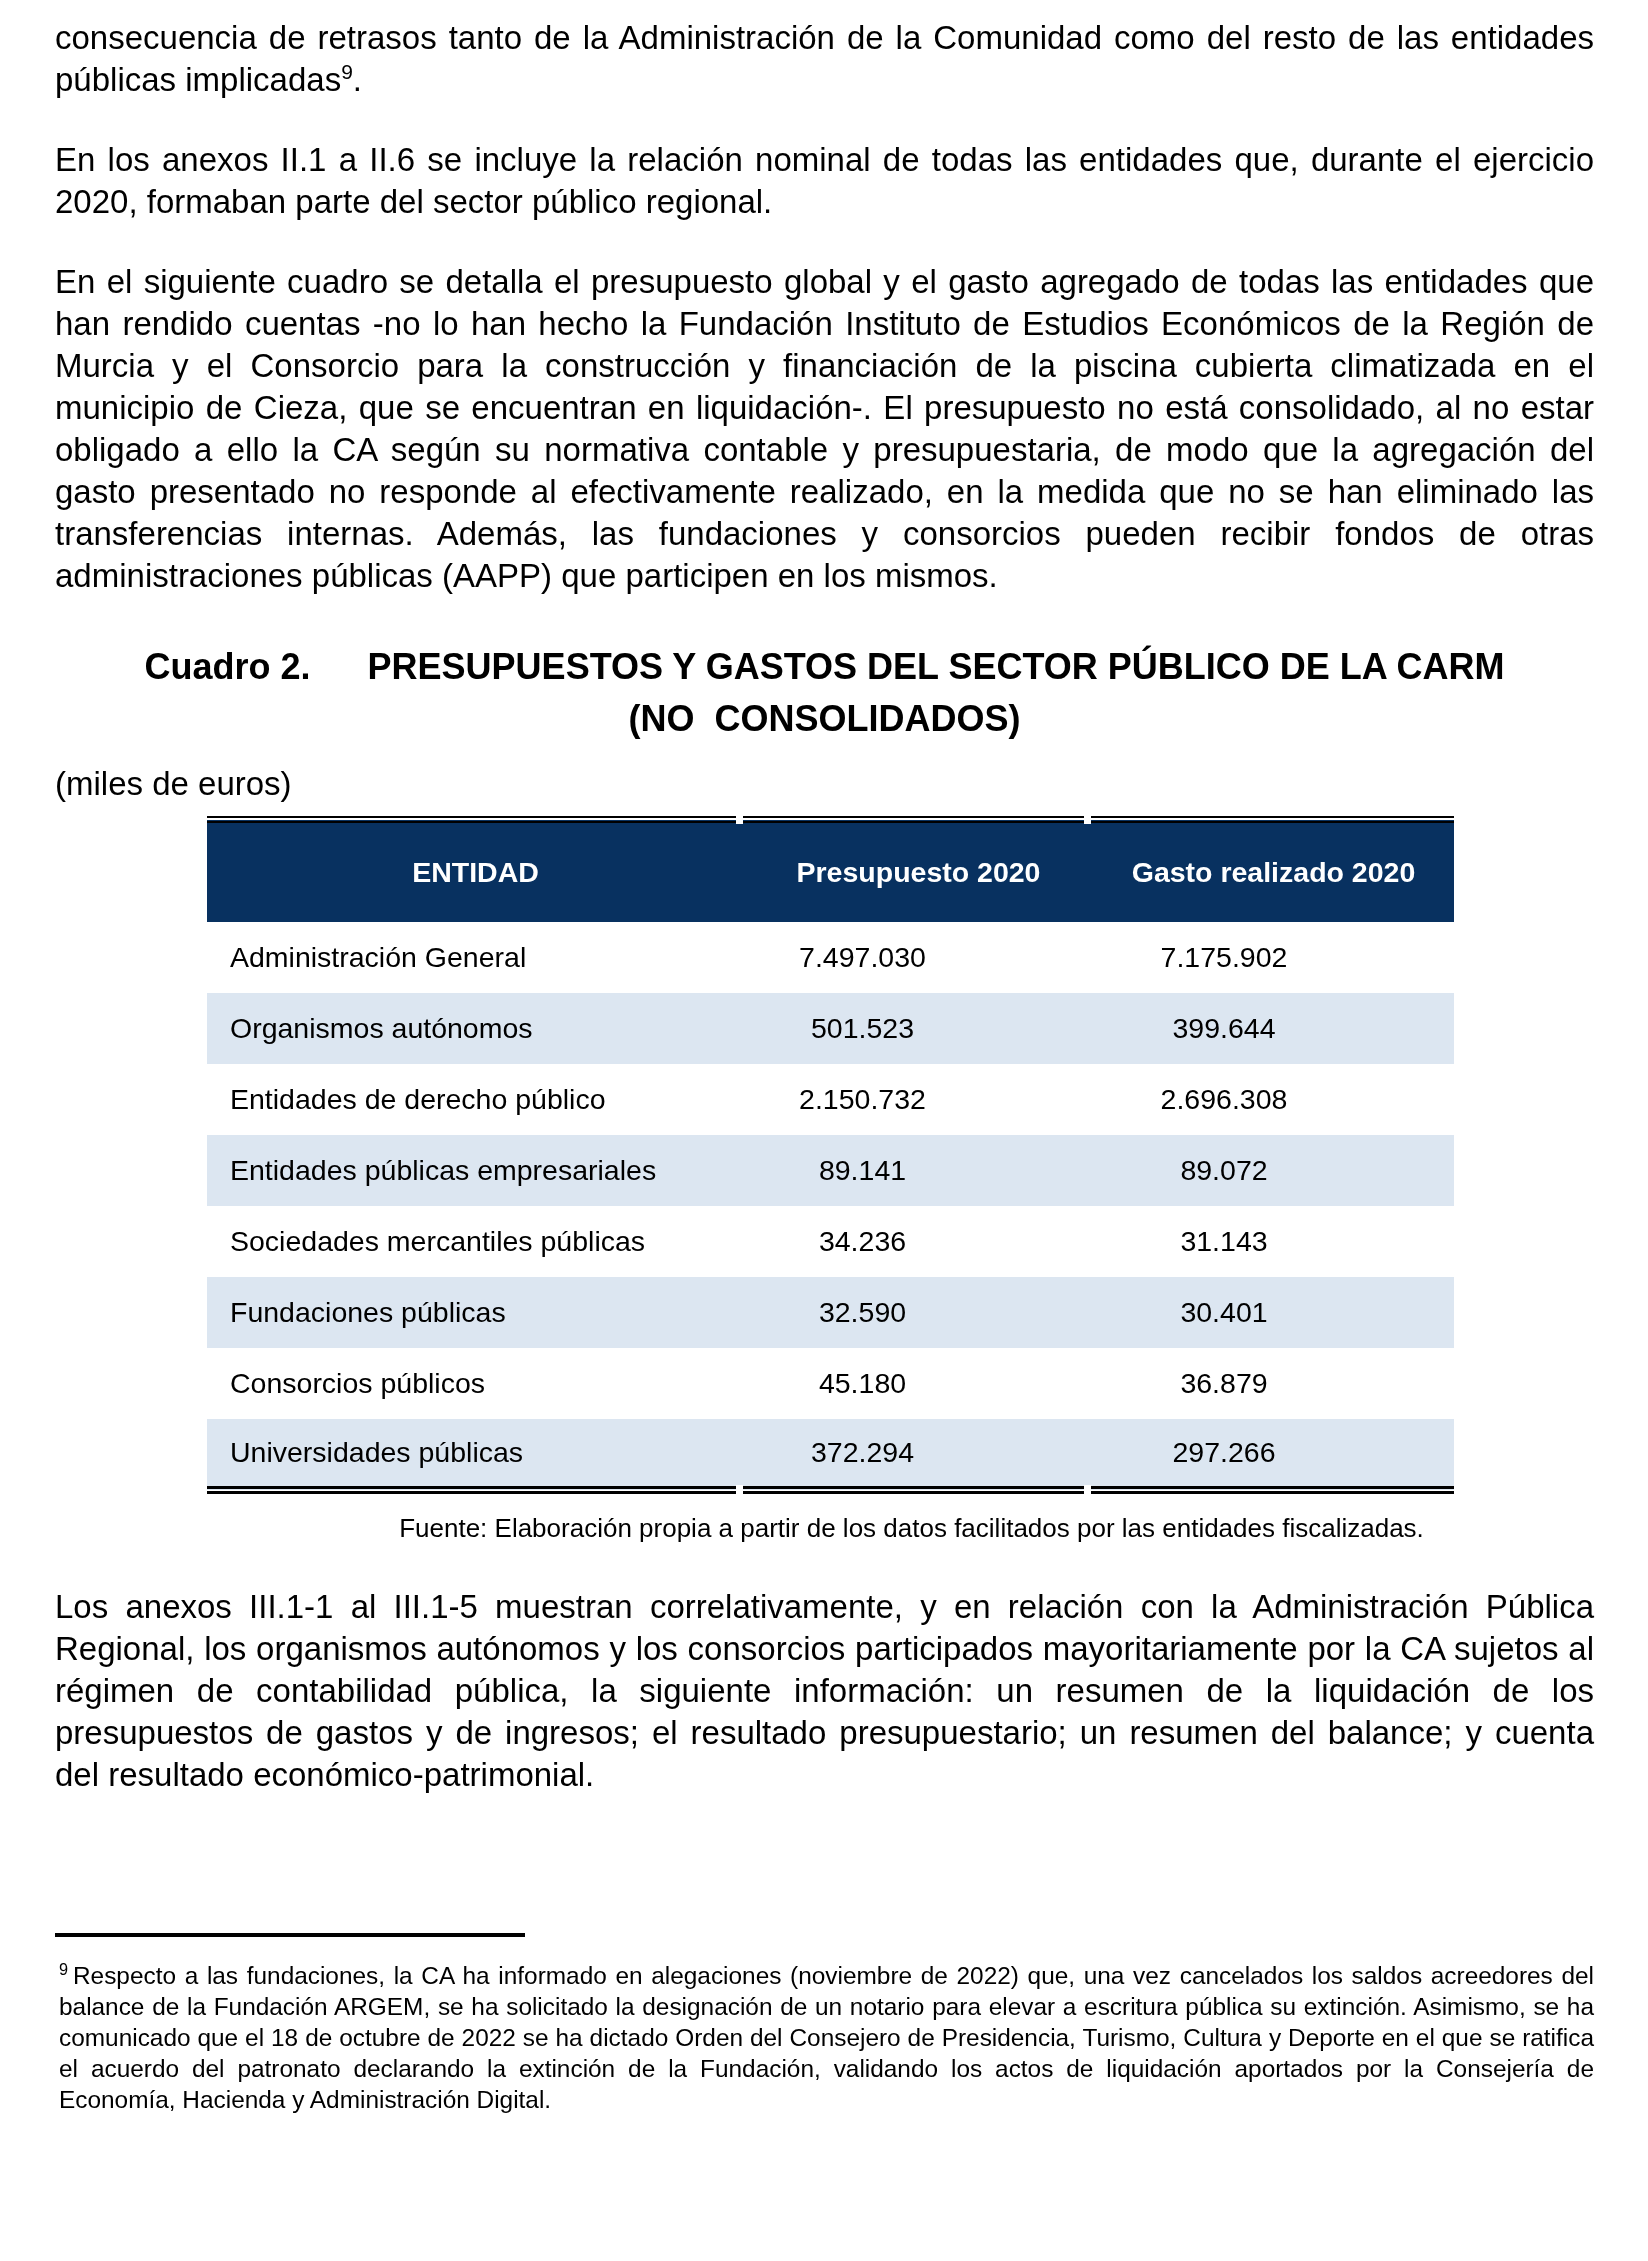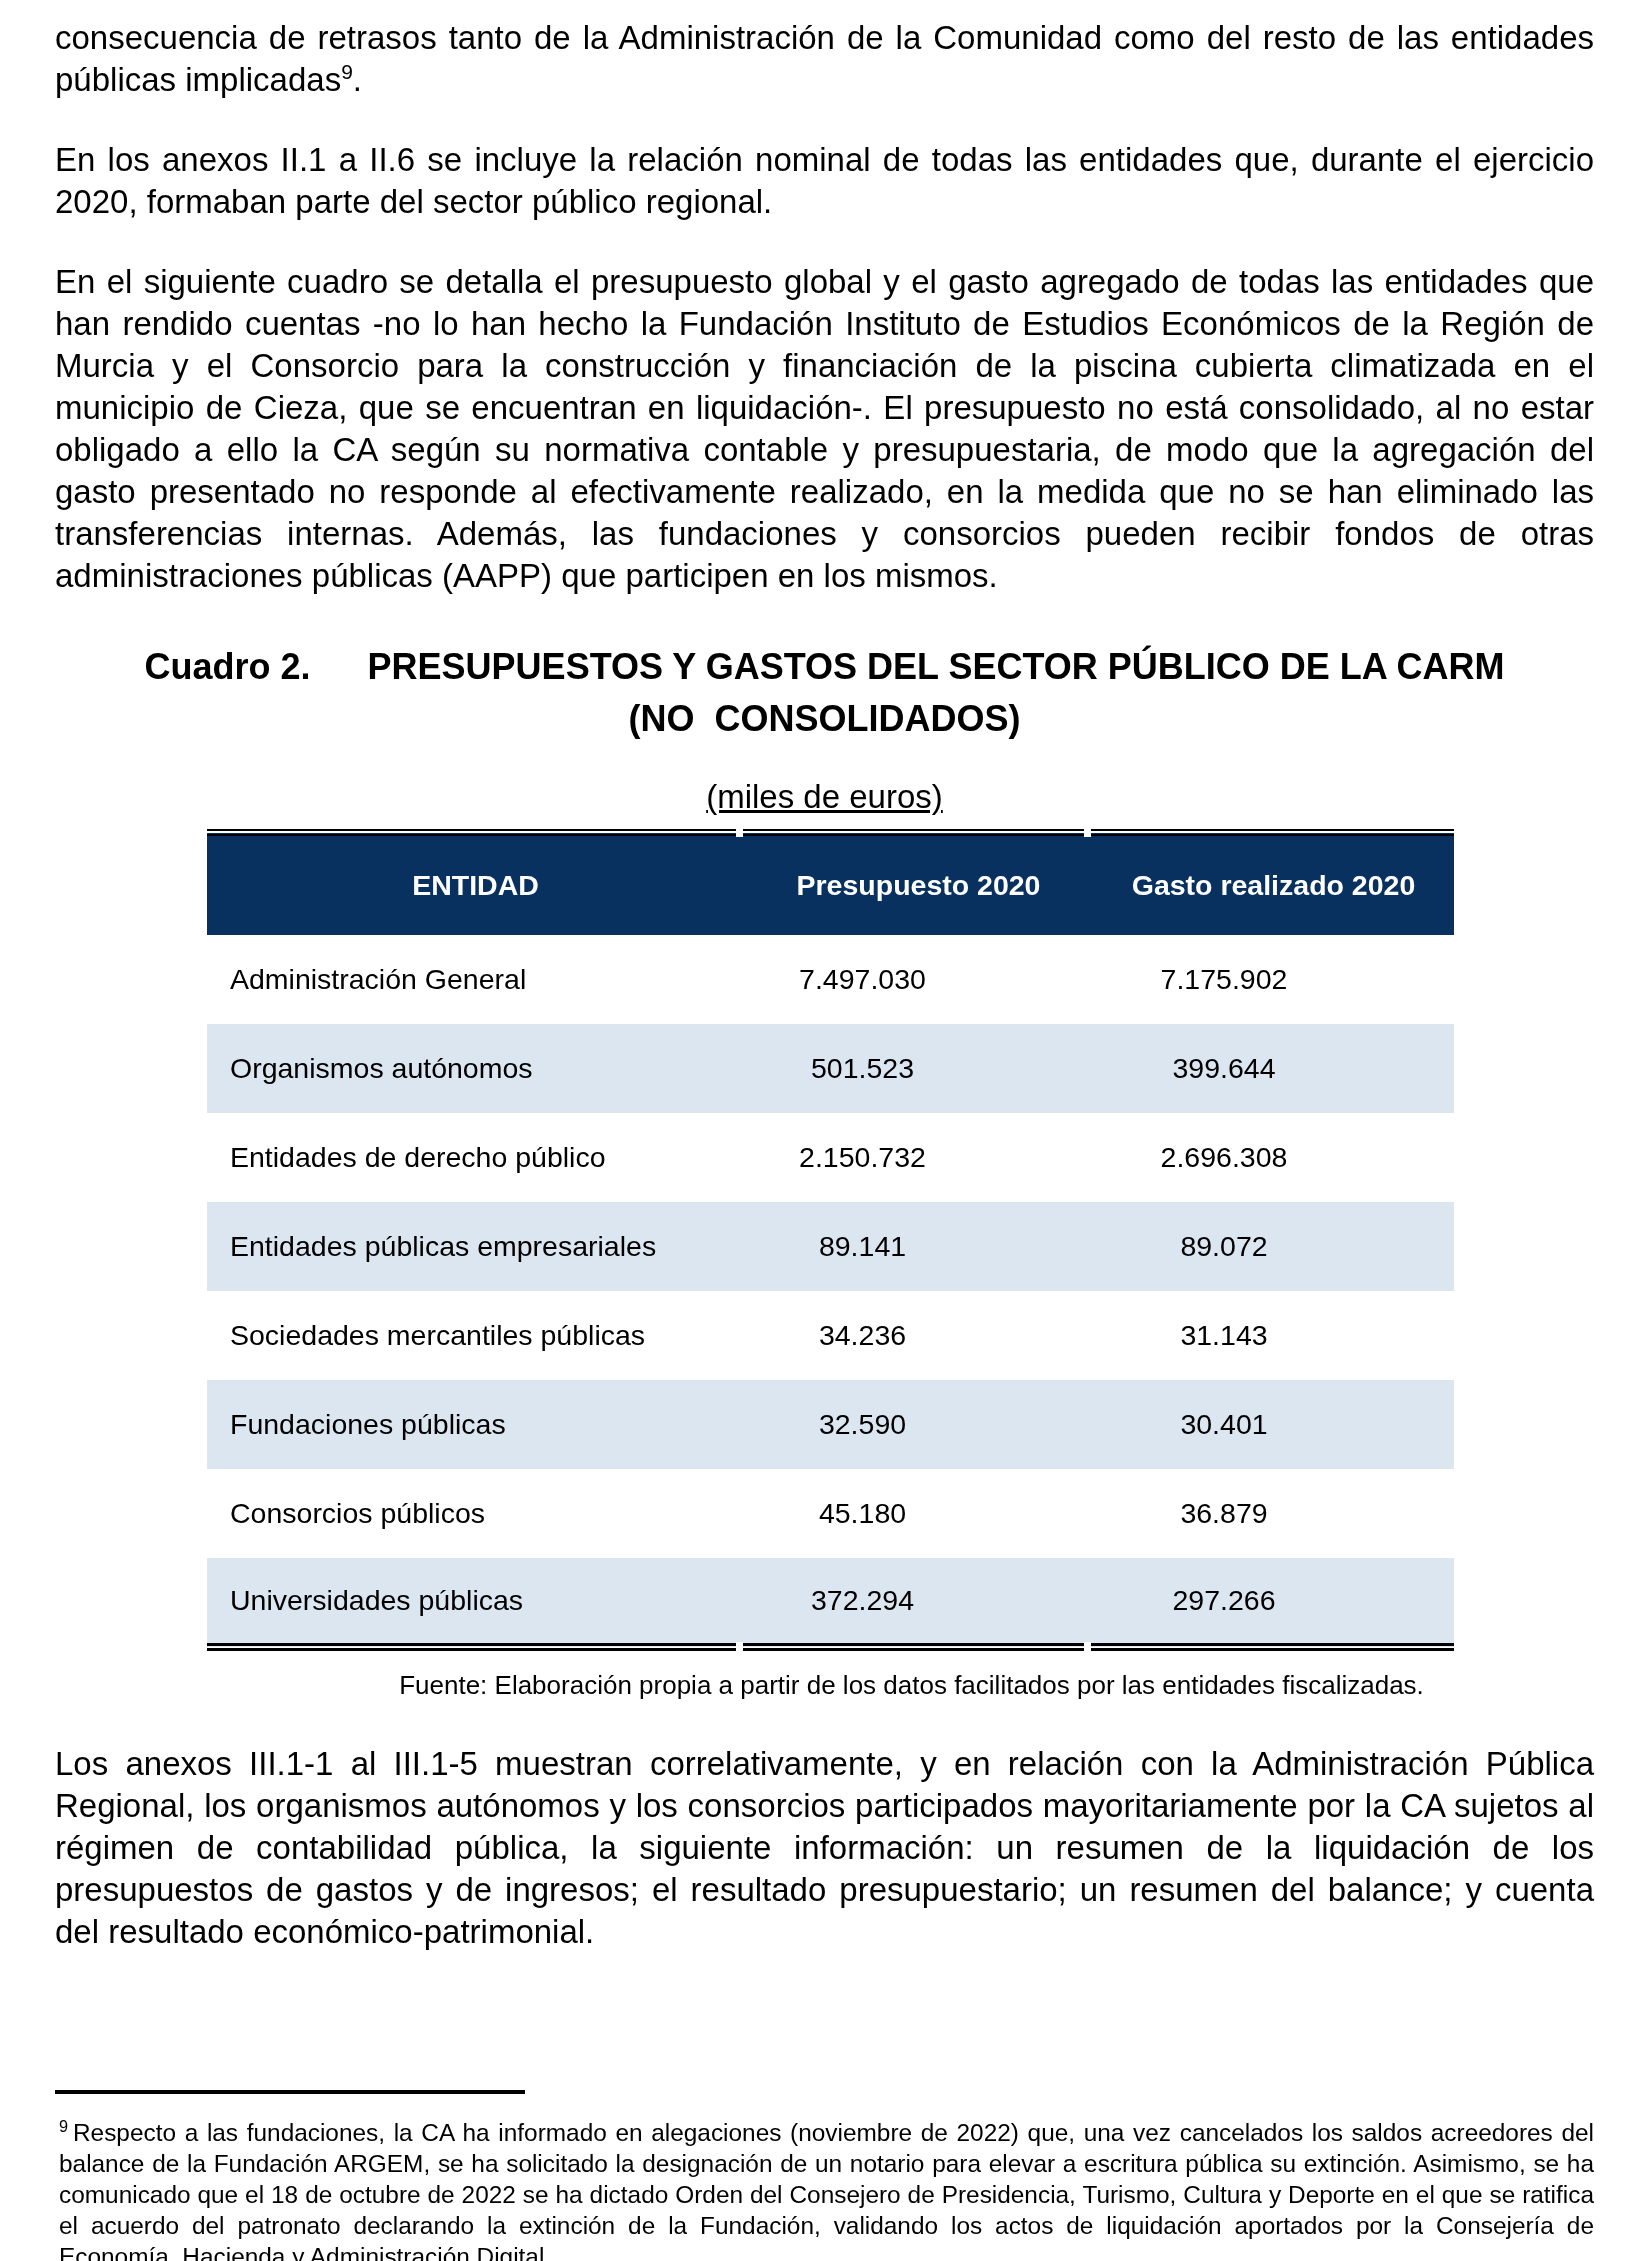--- a/index.html
+++ b/index.html
@@ -29,25 +29,24 @@
   .caption {
     margin: 44px 0 0 0;
     text-align: center;
     font-weight: bold;
     font-size: 36px;
     line-height: 52px;
   }
   .caption .tab-spacer { display: inline-block; width: 57px; }
   .caption-subtitle { white-space: pre; }
   .units-note {
-    margin: 31px 0 0 0;
-    text-align: center;
+    margin: 18px 0 0 0;
+    text-align: left;
     font-size: 33px;
     line-height: 42px;
-    text-decoration: underline;
   }
   .table-wrap {
     position: relative;
     margin: 11.4px 0 0 152px;
     width: 1246px;
   }
   table.cuadro {
     border-collapse: collapse;
     table-layout: fixed;
     width: 1246px;
@@ -57,21 +56,21 @@
     color: #ffffff;
     font-size: 28.5px;
     font-weight: bold;
     height: 102px;
     text-align: center;
     vertical-align: middle;
     border-top: 7.3px double #000000;
   }
   table.cuadro td {
     font-size: 28.5px;
-    height: 89px;
+    height: 71px;
     vertical-align: middle;
     background: #ffffff;
   }
   table.cuadro td.cell-entity { text-align: left; padding-left: 23px; }
   table.cuadro td.cell-num { text-align: center; }
   table.cuadro td.pad-budget { padding-right: 112px; }
   table.cuadro td.pad-spent { padding-right: 99px; }
   table.cuadro tbody tr:nth-child(even) td { background: #DCE6F1; }
   table.cuadro tbody tr:last-child td { border-bottom: 8.1px double #000000; }
   .border-gap {

